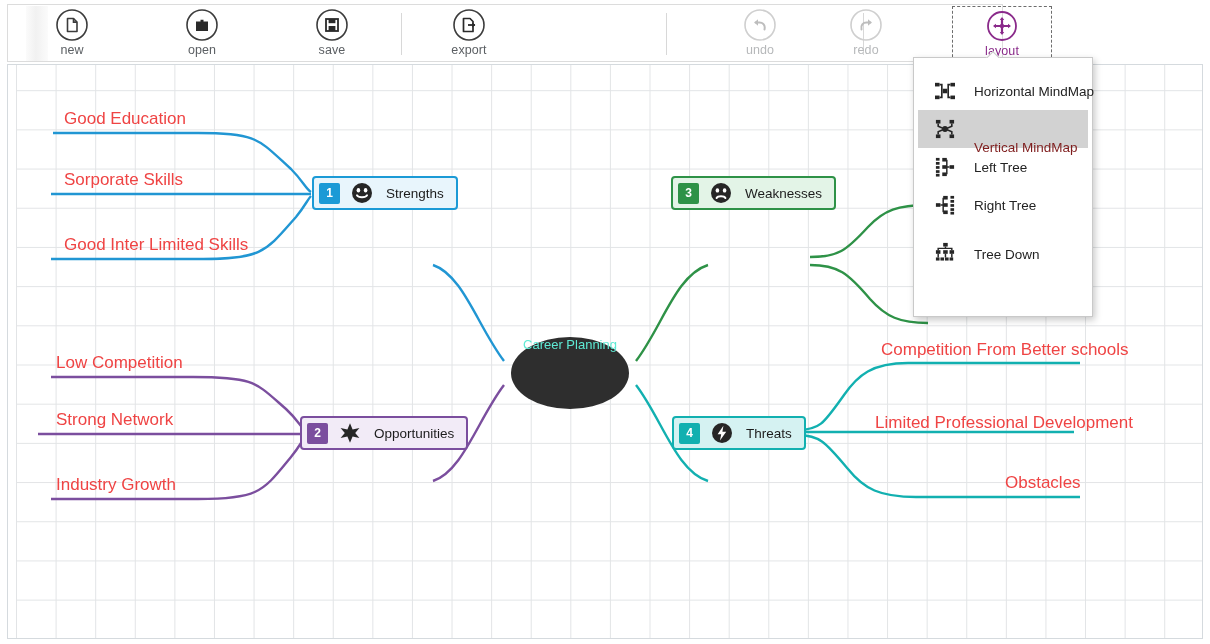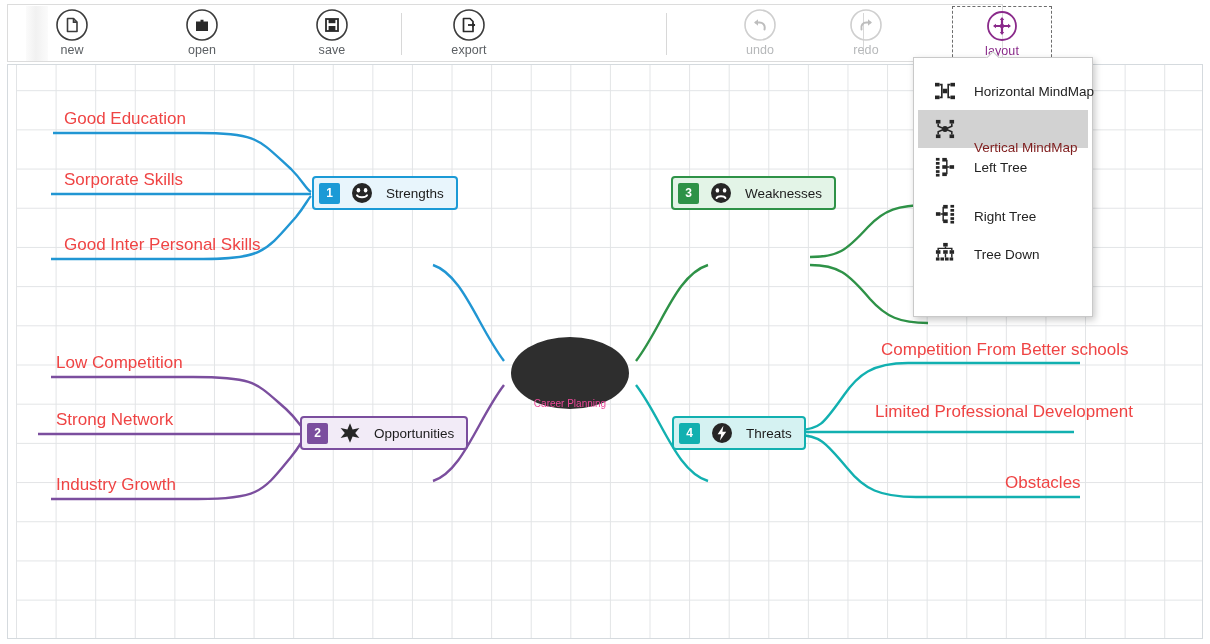--- a/index.html
+++ b/index.html
@@ -41,22 +41,22 @@
       linear-gradient(to bottom,#e2e4e6 1px,transparent 1px);
     background-size:39.6px 39.2px;
     background-position:0 -14px;
   }
   .edges{position:absolute;left:0;top:0;width:1196px;height:575px;}
 
   
   .root{
     position:absolute;left:503px;top:272px;width:118px;height:72px;
     background:#2e2e2e;border-radius:50%;
-    display:flex;align-items:flex-end;justify-content:center;
-    color:#ec4899;font-size:10px;
+    display:flex;align-items:flex-start;justify-content:center;
+    color:#5eead4;font-size:13px;
   }
   .branch{
     position:absolute;height:34px;border:2px solid;border-radius:4px;
     display:flex;align-items:center;box-sizing:border-box;padding:0 12px 0 5px;
   }
   .branch .num{
     width:21px;height:21px;border-radius:2px;flex:none;
     display:flex;align-items:center;justify-content:center;
     color:#fff;font-size:12px;font-weight:bold;
   }
@@ -234,28 +234,28 @@
         <svg viewBox="0 0 22 22">
             <circle cx="11" cy="11" r="10" fill="#262626"></circle>
         <path d="M12.4 3.8 6.6 12.2h3.6L9 18.6l6.2-8.8h-3.8z" fill="#fff"></path>
           </svg>
       </span>
       <span class="txt">Threats</span>
     </div>
 
     <div class="leaf" style="left:56px;top:44px">Good Education</div>
     <div class="leaf" style="left:56px;top:105px">Sorporate Skills</div>
-    <div class="leaf" style="left:56px;top:170px">Good Inter Personal Skills</div>
+    <div class="leaf" style="left:56px;top:170px">Good Inter Limited Skills</div>
 
     <div class="leaf" style="left:48px;top:288px">Low Competition</div>
     <div class="leaf" style="left:48px;top:345px">Strong Network</div>
     <div class="leaf" style="left:48px;top:410px">Industry Growth</div>
 
     <div class="leaf" style="left:873px;top:275px">Competition From Better schools</div>
-    <div class="leaf" style="left:867px;top:337px">Limited Professional Development</div>
+    <div class="leaf" style="left:867px;top:348px">Limited Professional Development</div>
     <div class="leaf" style="left:997px;top:408px">Obstacles</div>
   </div>
 
   <div style="position:absolute;left:913px;top:57px;width:178px;height:258px;
               background:#fff;border:1px solid #c9c9c9;box-shadow:2px 3px 7px rgba(0,0,0,.22);">
     <div style="position:absolute;left:70px;top:-9px;width:18px;height:9px;overflow:hidden">
       <div style="position:absolute;left:0px;top:1px;width:13px;height:13px;background:#fff;
                   border-left:1px solid #c9c9c9;border-top:1px solid #c9c9c9;
                   transform:rotate(45deg);transform-origin:center;margin-left:2px;margin-top:4px"></div>
     </div>
@@ -291,21 +291,21 @@
               <rect x="8" y="17" width="5" height="4" fill="#262626"></rect>
               <rect x="1" y="1" width="4" height="3" fill="#262626"></rect>
               <rect x="1" y="5.5" width="4" height="3" fill="#262626"></rect>
               <rect x="1" y="10" width="4" height="3" fill="#262626"></rect>
               <rect x="1" y="14.5" width="4" height="3" fill="#262626"></rect>
               <rect x="1" y="18.5" width="4" height="3" fill="#262626"></rect>
               <path d="M16 11h-3v-8M13 11h-3M16 11h-3v8" stroke="#262626" stroke-width="1.6" fill="none"></path>
             </svg></span>
           <span style="margin-left: 19px; font-size: 13.5px; color: rgb(35, 35, 35); white-space: nowrap;">Left Tree</span>
         </div>
-        <div class="menu-row" style="height: 38px; display: flex; align-items: flex-end; padding-left: 17px;">
+        <div class="menu-row" style="height: 38px; display: flex; align-items: center; padding-left: 17px;">
           <span style="width: 20px; height: 20px; flex: 0 0 auto; display: block;"><svg viewBox="0 0 22 22">
               <rect x="1" y="9" width="5" height="4" fill="#262626"></rect>
               <rect x="9" y="1" width="5" height="4" fill="#262626"></rect>
               <rect x="9" y="9" width="5" height="4" fill="#262626"></rect>
               <rect x="9" y="17" width="5" height="4" fill="#262626"></rect>
               <rect x="17" y="1" width="4" height="3" fill="#262626"></rect>
               <rect x="17" y="5.5" width="4" height="3" fill="#262626"></rect>
               <rect x="17" y="10" width="4" height="3" fill="#262626"></rect>
               <rect x="17" y="14.5" width="4" height="3" fill="#262626"></rect>
               <rect x="17" y="18.5" width="4" height="3" fill="#262626"></rect>

